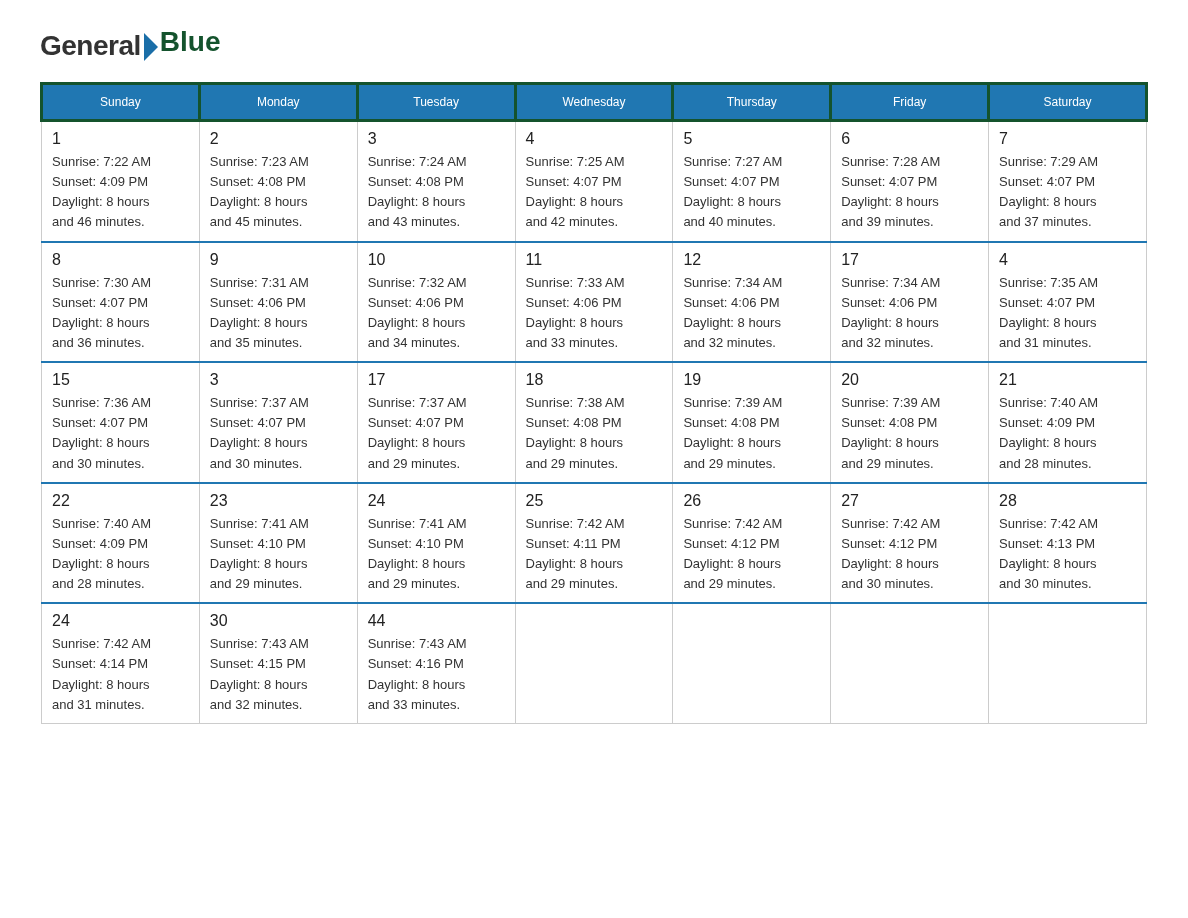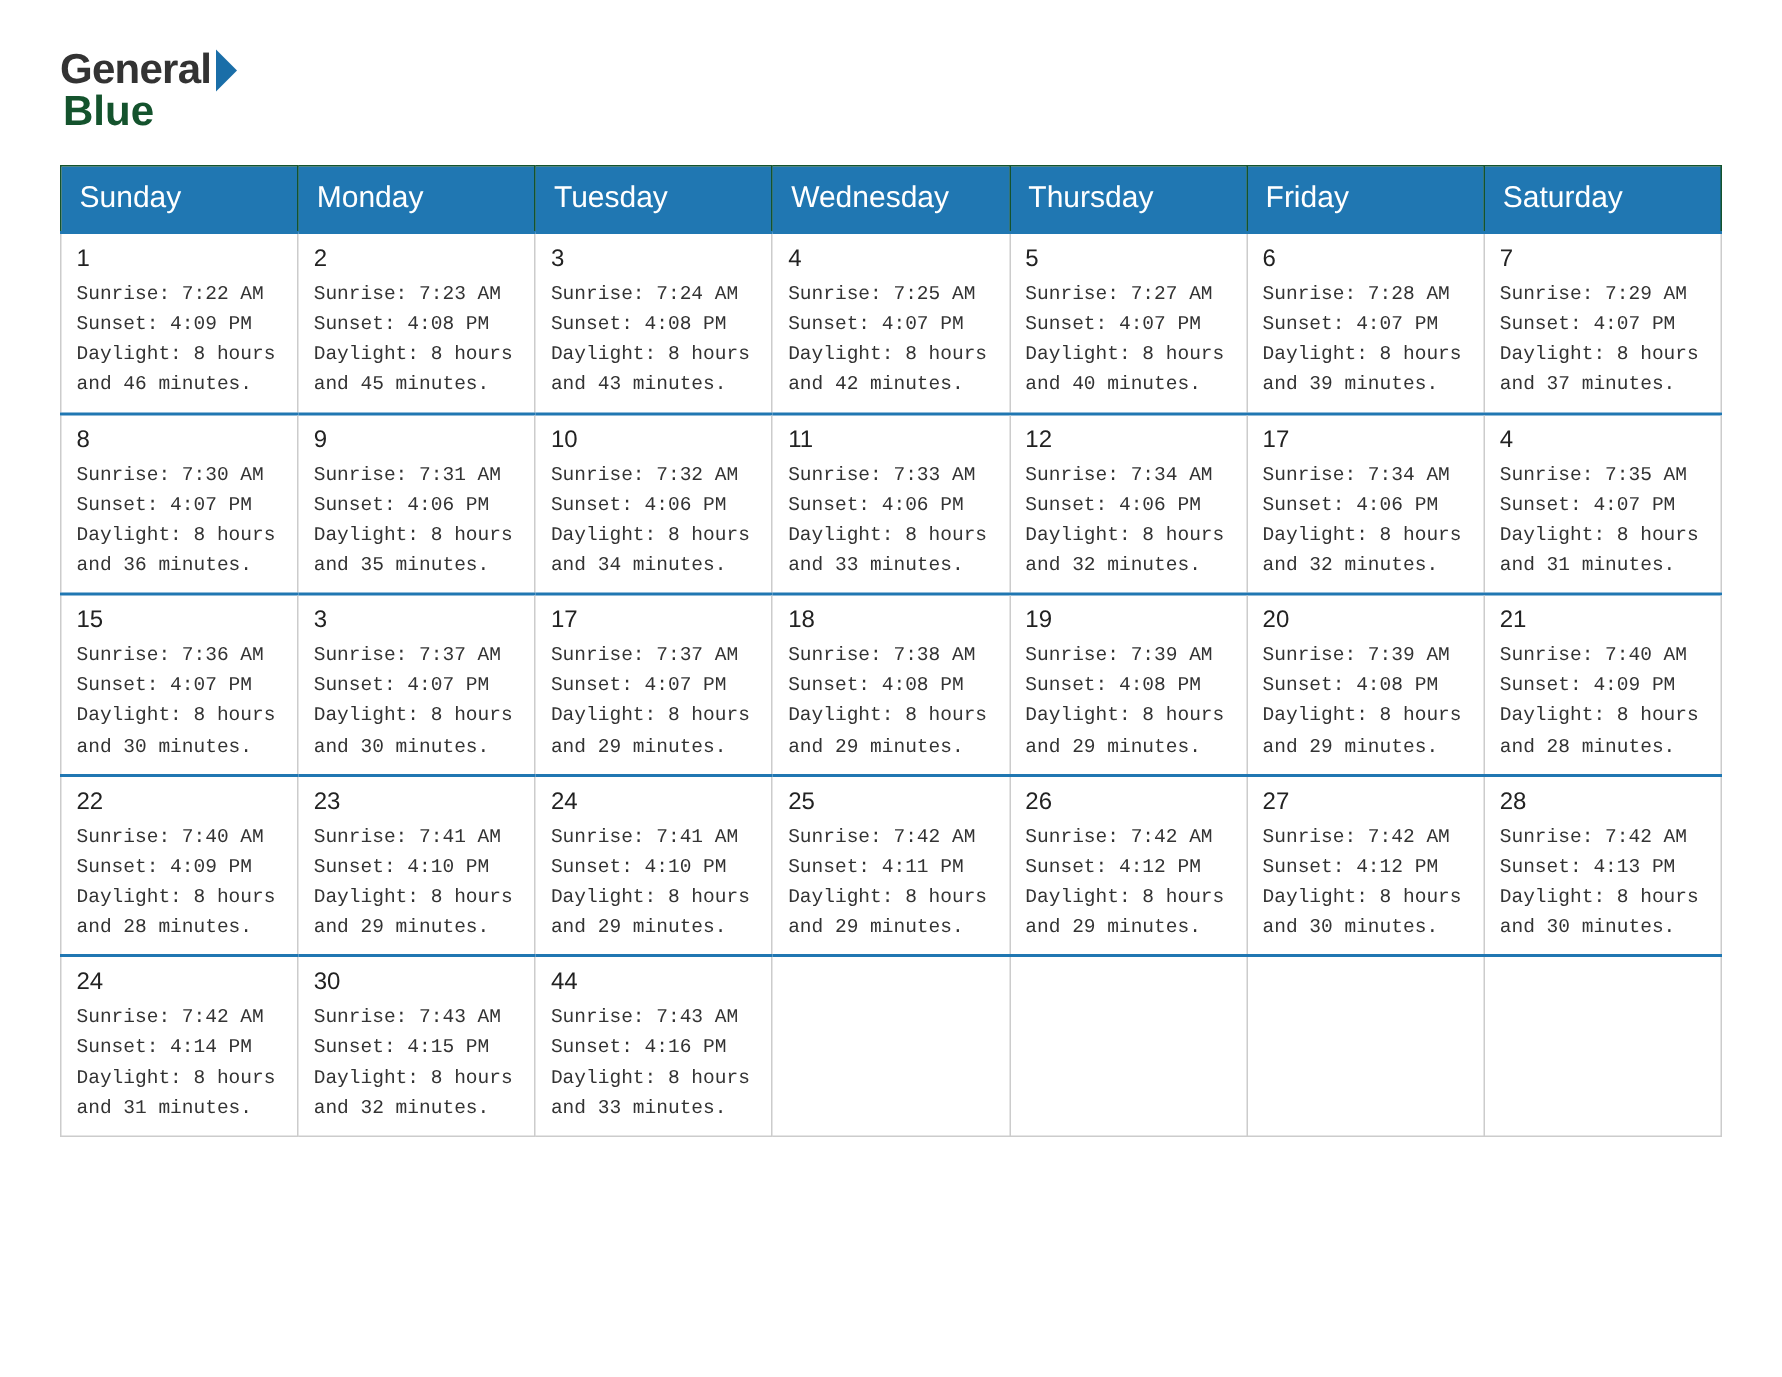--- a/index.html
+++ b/index.html
@@ -11,21 +11,20 @@
       min-height: 918px;
     }
     .header {
       display: flex;
       justify-content: space-between;
       align-items: flex-start;
       margin-bottom: 20px;
     }
     .logo {
       display: flex;
-      flex-direction: column;
       align-items: flex-start;
     }
     .logo-top {
       display: flex;
       align-items: center;
     }
     .logo-general {
       font-size: 28px;
       font-weight: bold;
       color: #333;
@@ -61,25 +60,25 @@
       color: #444;
       margin-top: 4px;
     }
     .calendar-table {
       width: 100%;
       border-collapse: collapse;
     }
     .calendar-table th {
       background-color: #2077b2;
       color: #fff;
-      font-size: 20px;
+      font-size: 12px;
       font-weight: normal;
       padding: 10px 12px;
-      text-align: left;
-      border: 1px solid #14532d;
+      text-align: center;
+      border: 3px solid #14532d;
     }
     .calendar-table td {
       vertical-align: top;
       padding: 8px 10px;
       border: 1px solid #ccc;
       font-size: 13px;
       color: #333;
       width: 14.28%;
       min-height: 100px;
       background: #fff;
@@ -91,21 +90,20 @@
       font-size: 16px;
       font-weight: normal;
       display: block;
       margin-bottom: 4px;
       color: #222;
     }
     .day-info {
       font-size: 13px;
       line-height: 1.55;
       color: #333;
-      font-family: Liberation Mono, monospace;
     }
     .empty-cell {
       background: #fff;
     }
   </style>
 </head>
 <body>
 
 <div class="header">
   <div class="logo">

